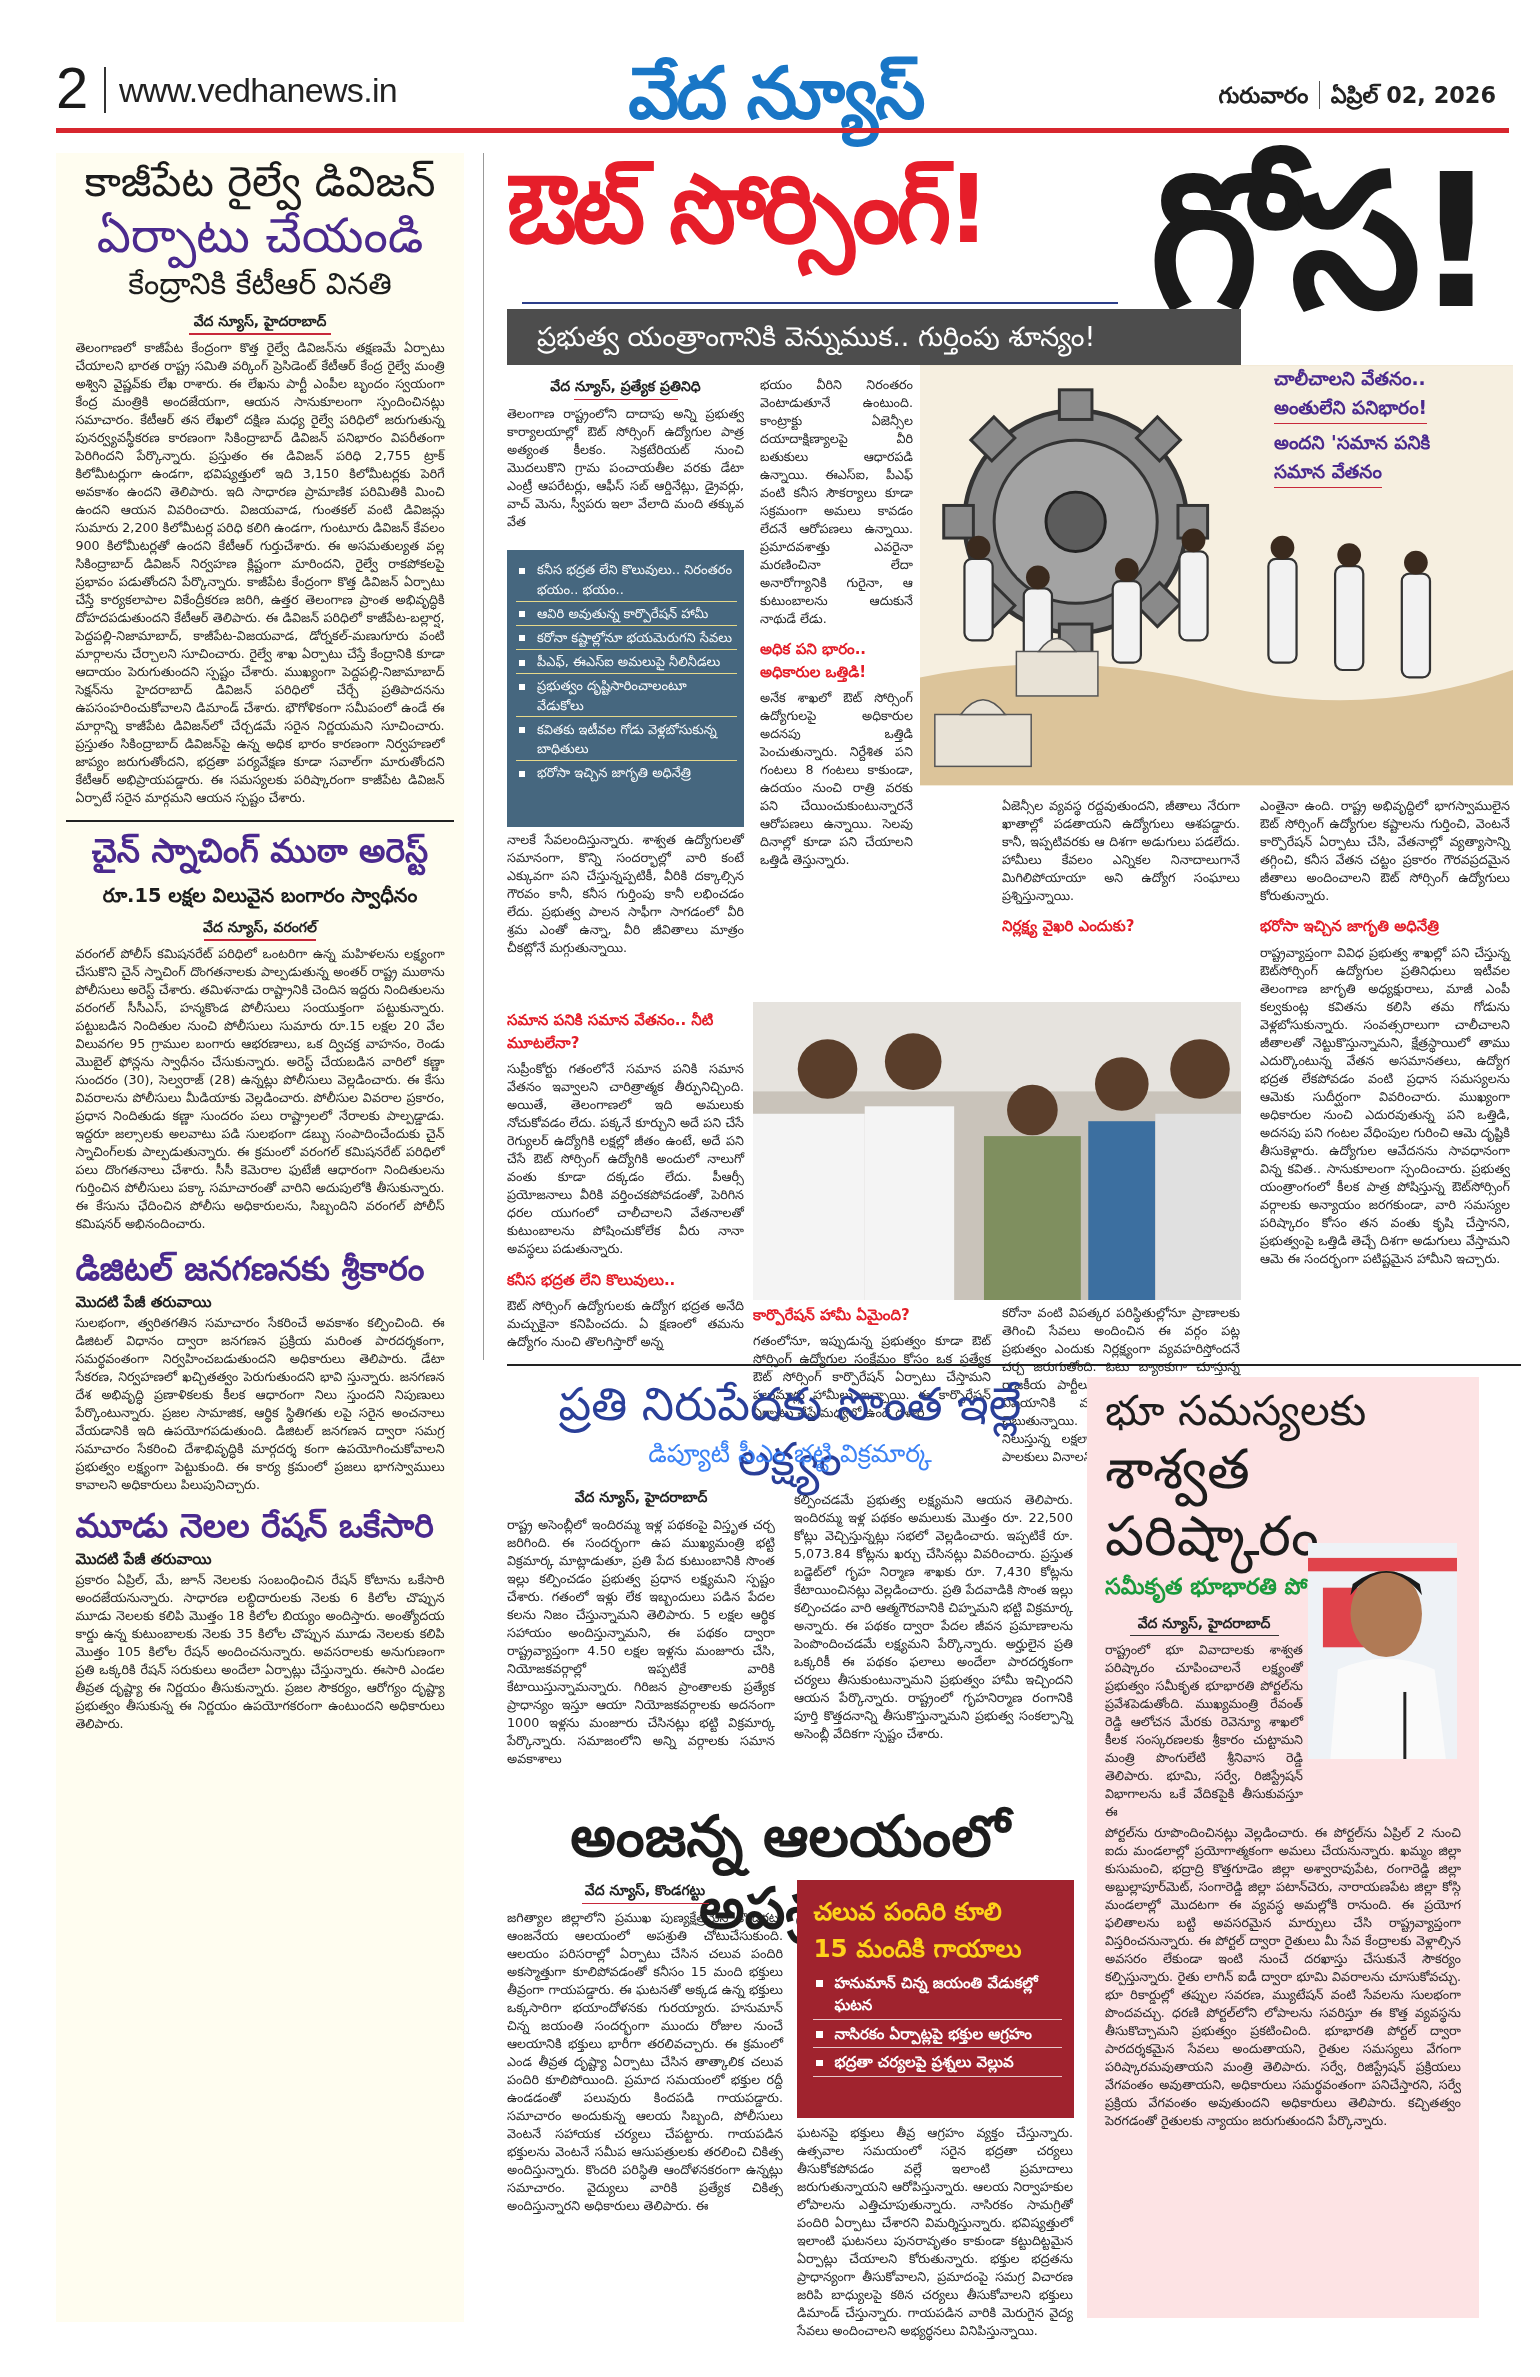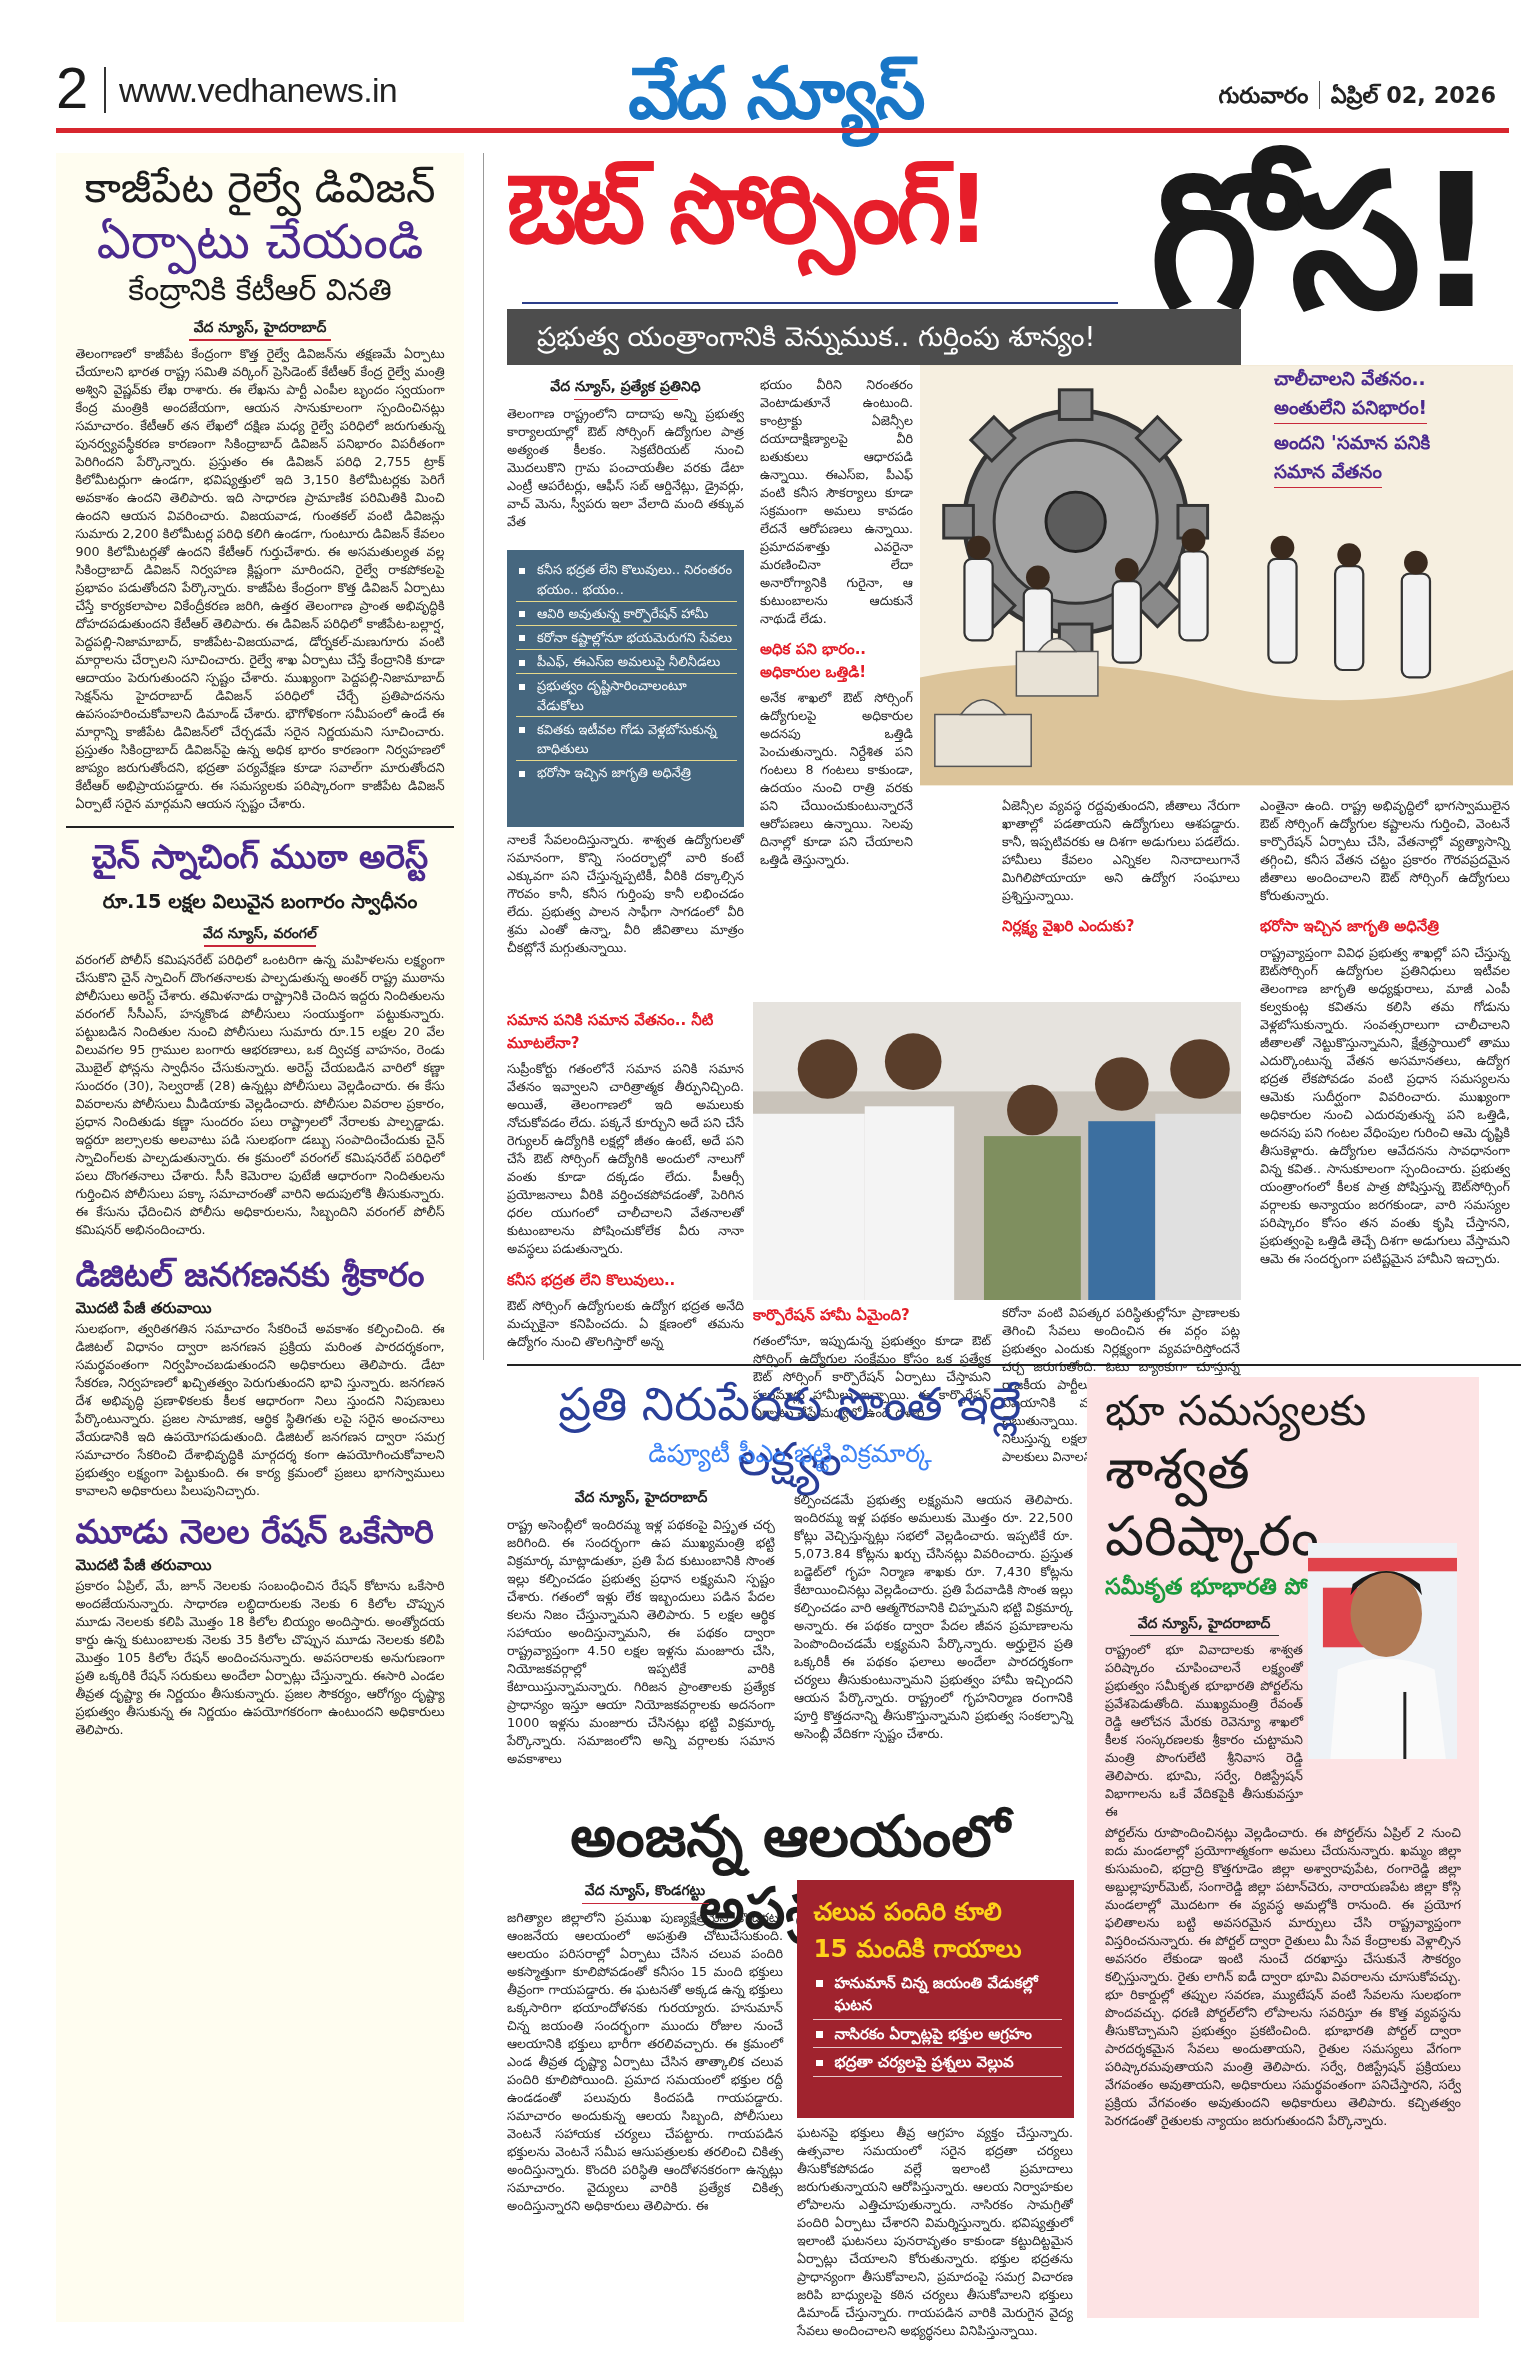--- a/index.html
+++ b/index.html
@@ -13,21 +13,21 @@
   #dateline{right:45px;top:80px;font-size:22.4px;line-height:30px;font-weight:bold;color:#222;display:flex;align-items:center;gap:10.4px;}
   #dateline .bar{width:1.5px;height:28px;background:#555;}
   #top-rule{left:56px;top:128px;width:1453px;height:4.5px;background:#d7262e;}
 
   
   #left-col{left:56px;top:153px;width:408px;height:2169px;background:#fffdf0;}
   .lc-pad{padding:0 19.4px;}
   .txt{font-size:12.7px;line-height:18px;text-align:justify;color:#222;}
   .dl{font-weight:bold;font-size:14px;text-align:center;line-height:21px;color:#222;}
   .dl-rule{height:1.5px;background:#c8283a;margin:1.5px auto 4.5px;}
-  .h-kaz1{font-size:42px;line-height:51px;text-align:center;margin-top:9px;color:#1d1d1d;}
+  .h-kaz1{font-size:42px;line-height:51px;text-align:center;margin-top:3px;color:#1d1d1d;}
   .h-kaz2{font-size:48px;line-height:57px;text-align:center;color:#4b2a8e;}
   .h-kaz3{font-size:30px;line-height:39px;text-align:center;color:#1d1d1d;}
   .h-purple-big{font-size:33px;line-height:43px;font-weight:bold;color:#4b2a8e;text-align:center;}
   .h-sub-b{font-size:19.4px;line-height:27px;font-weight:bold;text-align:center;color:#1d1d1d;margin-top:10px;}
   .kicker{font-size:15px;font-weight:bold;line-height:24px;color:#222;}
   .hrule{height:1.5px;background:#222;margin:7.5px 10.4px;}
 
   
   #main-head{left:507px;top:153px;width:619px;font-size:95px;line-height:112px;font-weight:bold;color:#e61e2a;letter-spacing:-4.5px;}
   #gosa{left:1118px;top:134px;width:402px;font-size:186px;line-height:216px;font-weight:bold;color:#1a1a1a;letter-spacing:-7.5px;margin-left:32px;}

